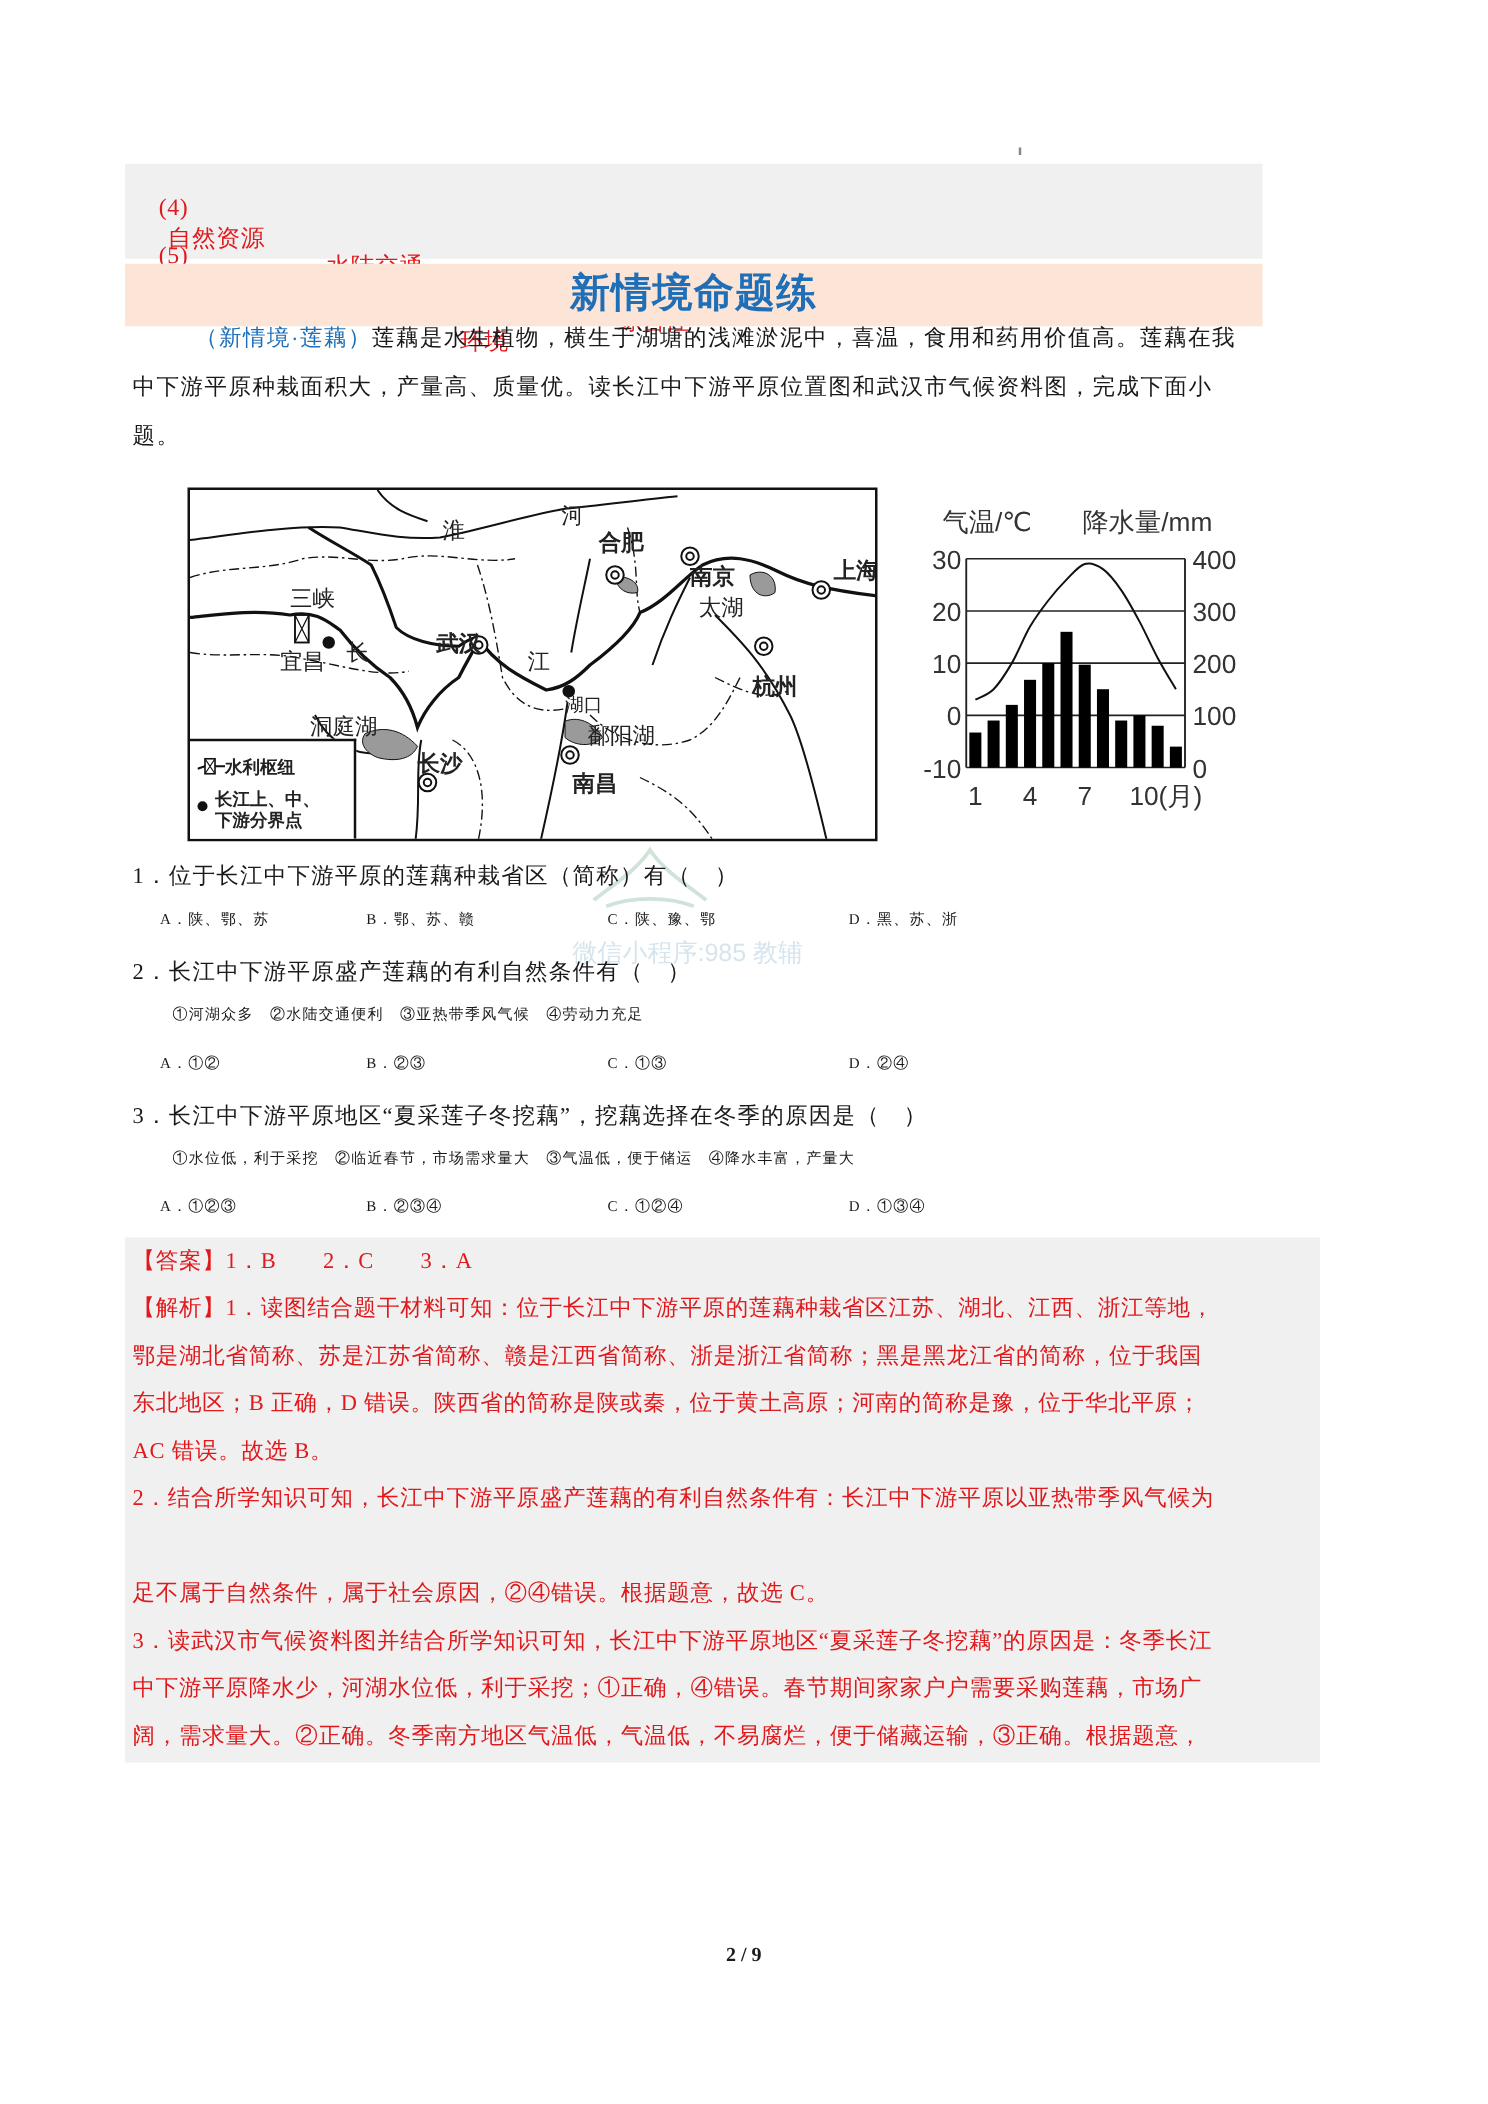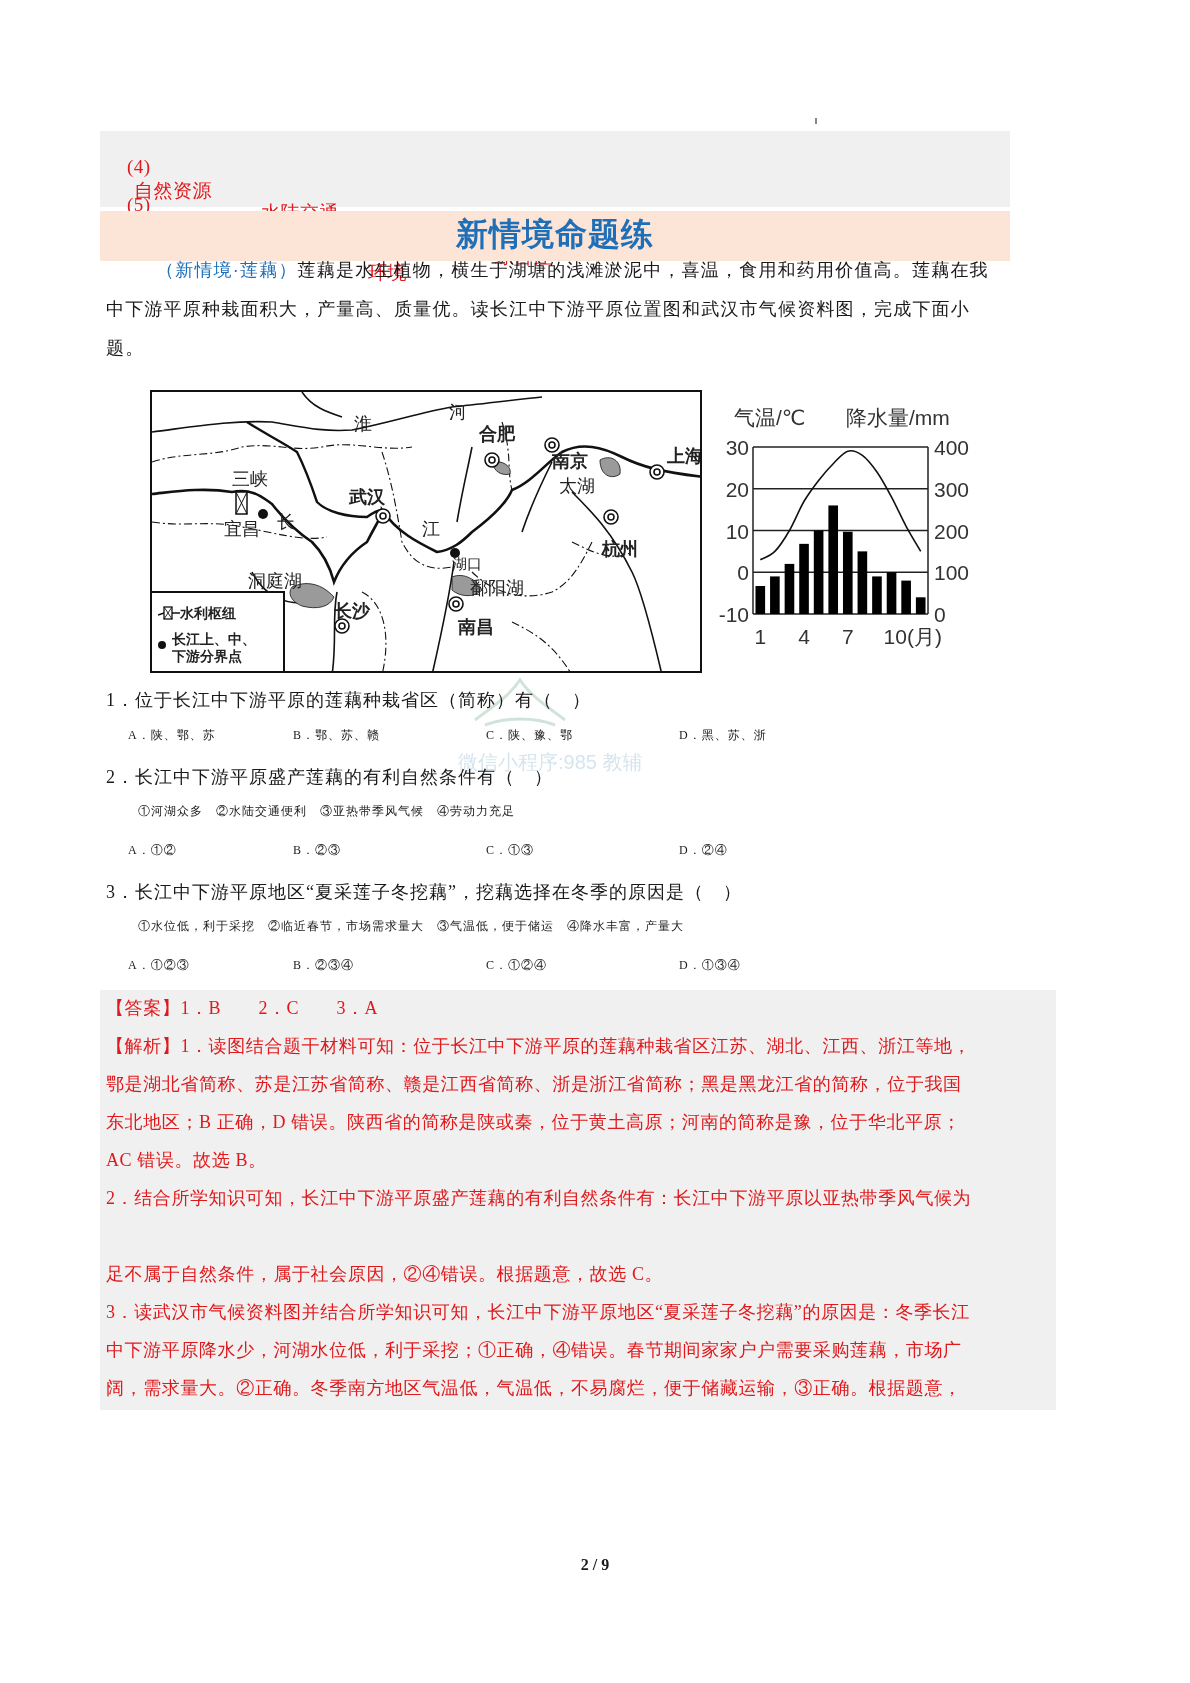--- a/index.html
+++ b/index.html
@@ -13,21 +13,21 @@
   .title-band{left:100px;top:211px;width:910px;height:50px;background:#fce4d6;}
   .title-text{position:absolute;left:0;right:0;top:2px;text-align:center;font-family:"Liberation Sans","DejaVu Sans",sans-serif;font-weight:bold;font-size:32px;color:#1f6fb8;letter-spacing:1px;}
   .para{left:106px;width:900px;font-size:18px;line-height:39px;letter-spacing:1.2px;}
   .para .tag{color:#1f6fb8;font-family:"Liberation Sans","DejaVu Sans",sans-serif;}
   .figure{left:150px;top:385px;width:560px;height:290px;}
   .map-frame{position:absolute;left:0;top:5px;width:552px;height:283px;border:2px solid #111;box-sizing:border-box;background:#fff;overflow:hidden;}
   .map-label{position:absolute;font-family:"Liberation Sans","DejaVu Sans",sans-serif;font-size:18px;color:#222;white-space:nowrap;}
   .map-label.bold{font-weight:bold;}
   .legend-box{position:absolute;left:0;bottom:0;width:133px;height:80px;border-top:2px solid #111;border-right:2px solid #111;background:#fff;box-sizing:border-box;}
   .legend-row{position:absolute;left:6px;font-family:"Liberation Sans","DejaVu Sans",sans-serif;font-size:14px;font-weight:bold;color:#222;line-height:17px;}
-  .chart{left:716px;top:395px;width:290px;height:275px;}
+  .chart{left:700px;top:395px;width:290px;height:275px;padding-left:36px;}
   .q{left:106px;font-size:18px;letter-spacing:1px;white-space:pre;}
   .opt{left:128px;font-size:12px;letter-spacing:1px;white-space:pre;}
   .analysis{left:100px;top:990px;width:956px;height:420px;}
   .an-line{position:absolute;left:6px;font-size:18px;color:#e0191c;letter-spacing:0.6px;white-space:nowrap;}
   .watermark{left:458px;top:749px;font-family:"Liberation Sans","DejaVu Sans",sans-serif;font-size:20px;color:#c8dbe8;opacity:0.75;white-space:nowrap;}
   .wm-logo{left:455px;top:675px;width:130px;height:60px;}
   .pager{left:0;width:1190px;top:1556px;text-align:center;font-weight:bold;font-size:16px;}
 </style>
 </head>
 <body>
@@ -122,21 +122,21 @@
     </svg>
     <span class="map-label" style="left:202px;top:20px;">淮</span>
     <span class="map-label" style="left:297px;top:8px;">河</span>
     <span class="map-label bold" style="left:327px;top:30px;">合肥</span>
     <span class="map-label bold" style="left:400px;top:57px;">南京</span>
     <span class="map-label bold" style="left:515px;top:52px;">上海</span>
     <span class="map-label" style="left:407px;top:82px;">太湖</span>
     <span class="map-label" style="left:80px;top:75px;">三峡</span>
     <span class="map-label" style="left:72px;top:125px;">宜昌</span>
     <span class="map-label" style="left:125px;top:118px;">长</span>
-    <span class="map-label bold" style="left:197px;top:93px;text-align:right;">武汉</span>
+    <span class="map-label bold" style="left:197px;top:111px;text-align:right;">武汉</span>
     <span class="map-label" style="left:270px;top:125px;">江</span>
     <span class="map-label bold" style="left:450px;top:145px;">杭州</span>
     <span class="map-label" style="left:300px;top:163px;font-size:15px;">湖口</span>
     <span class="map-label" style="left:96px;top:177px;">洞庭湖</span>
     <span class="map-label" style="left:318px;top:184px;">鄱阳湖</span>
     <span class="map-label bold" style="left:182px;top:207px;">长沙</span>
     <span class="map-label bold" style="left:306px;top:223px;">南昌</span>
     <div class="legend-box">
       <div class="legend-row" style="top:11px;">
         <span style="display:inline-block;width:22px;position:relative;top:2px;">

